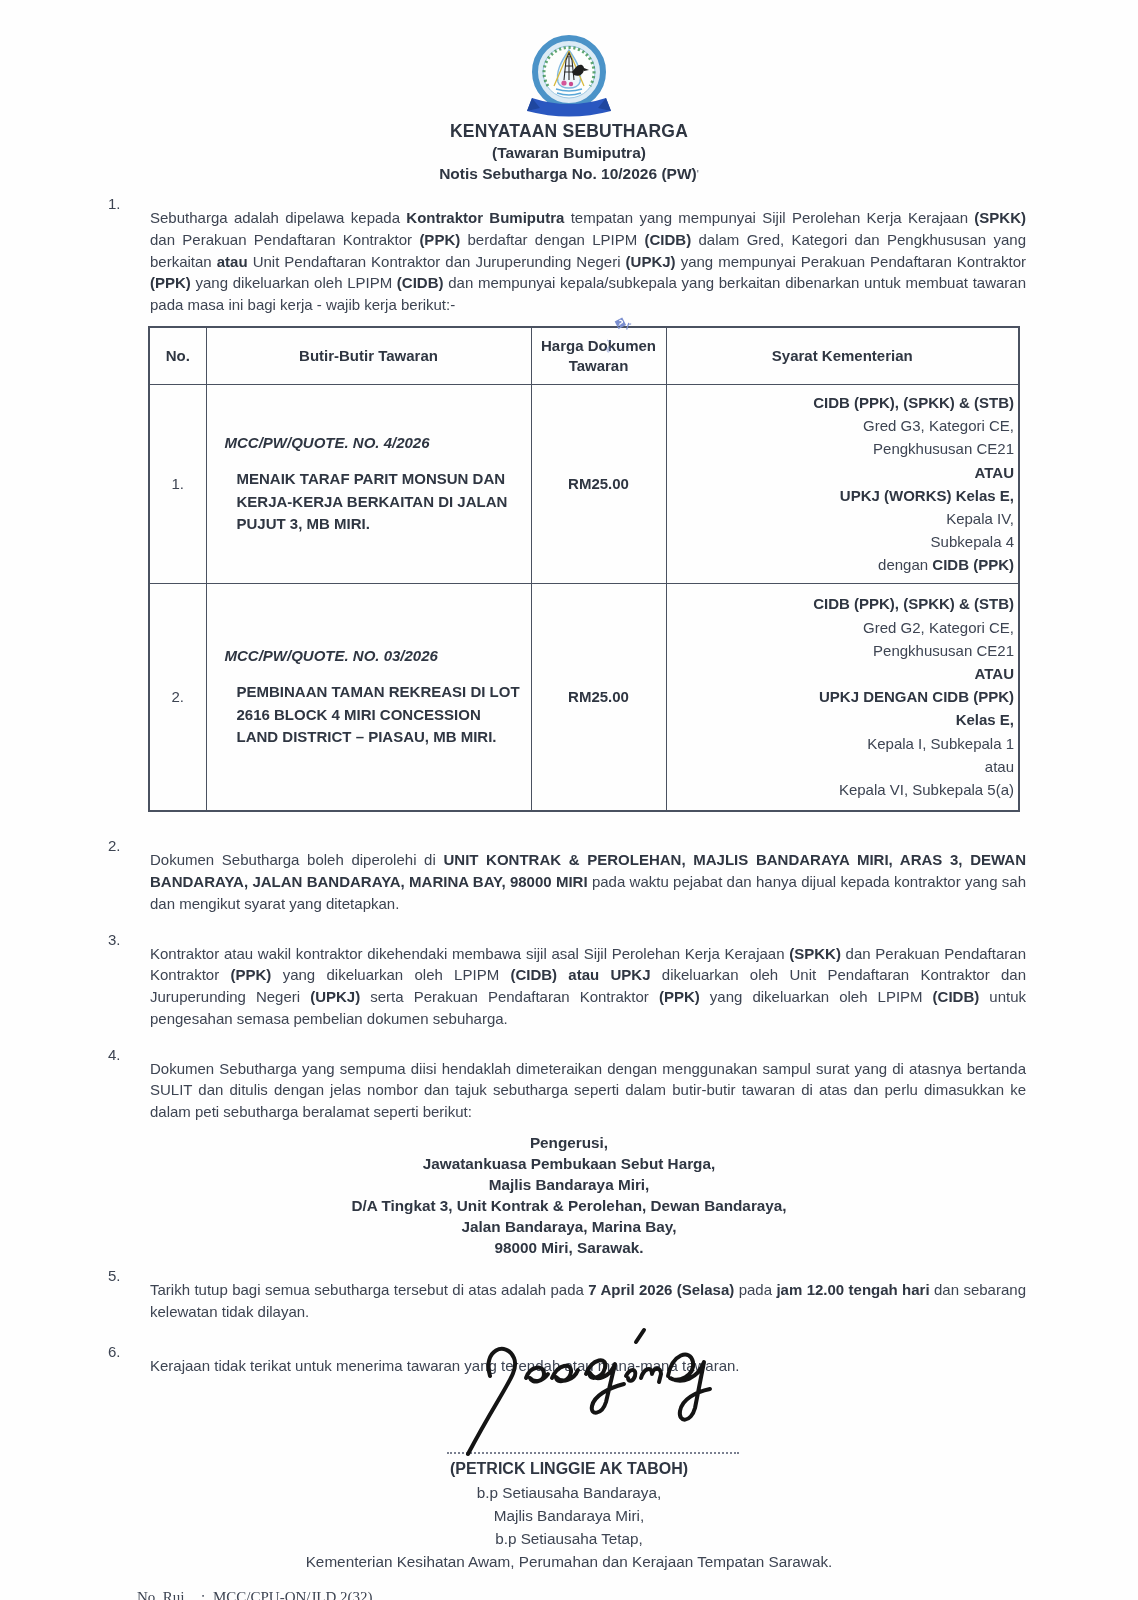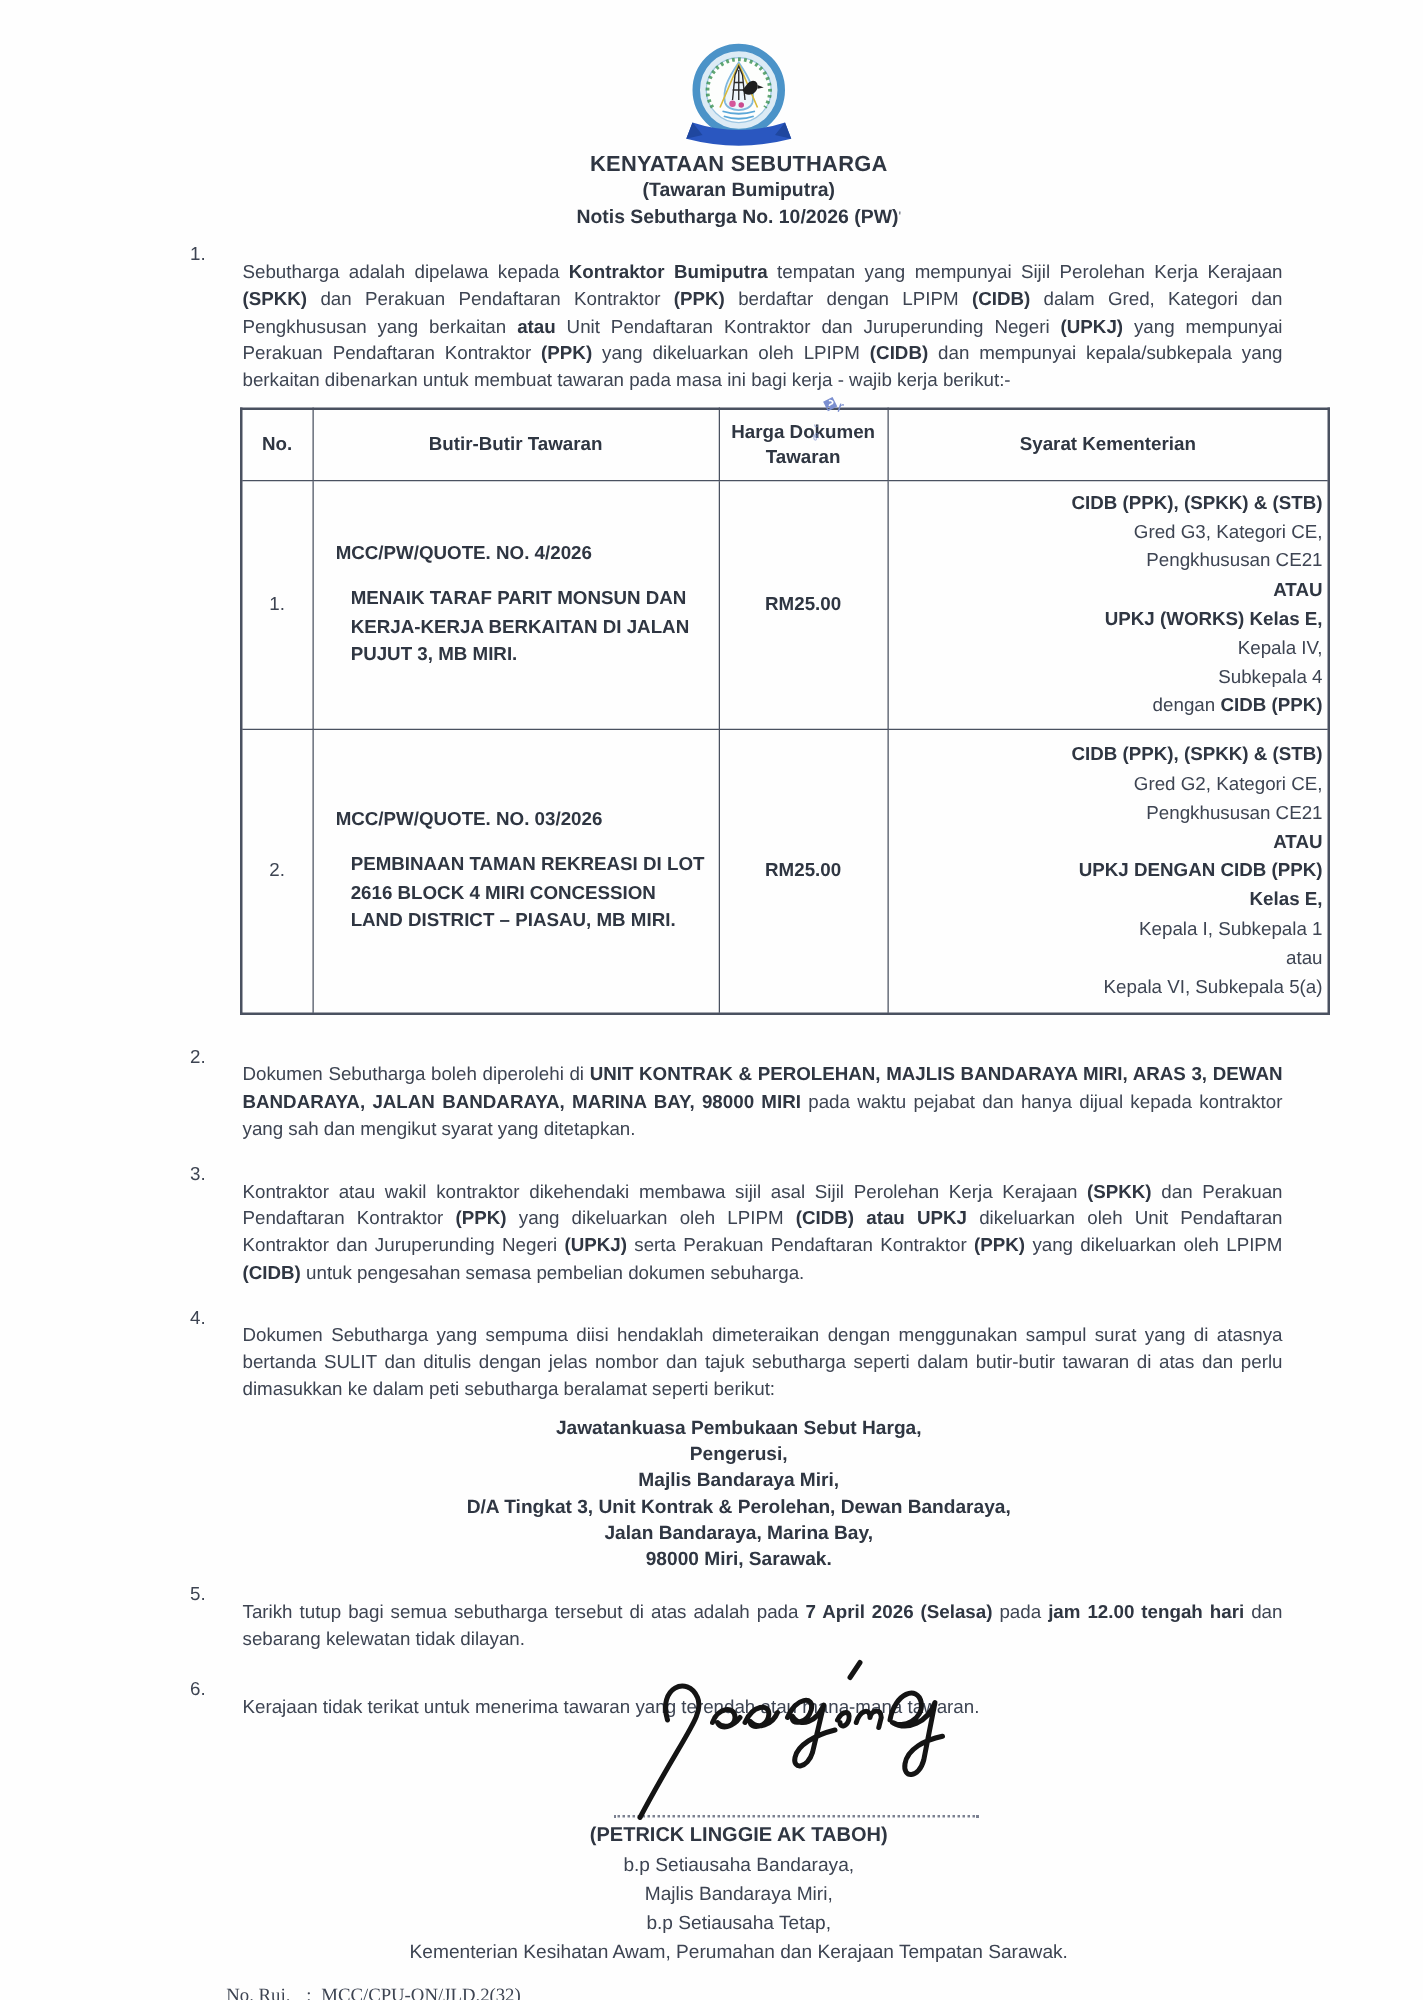--- a/index.html
+++ b/index.html
@@ -14,21 +14,20 @@
   *{margin:0;padding:0;box-sizing:border-box;}
   html,body{background:#ffffff;}
   .page{
     position:relative;
     width:1138px;height:1600px;
     background:#fefefe;
     font-family:"Liberation Sans", sans-serif;
     color:var(--ink);
     font-size:15px;
     overflow:hidden;
-    padding-left:44px;
   }
   .b{font-weight:bold;color:var(--ink-bold);}
   
   .hdr{text-align:center;padding-top:34px;}
   .logo{display:block;margin:0 auto 2px auto;}
   .title{font-size:17.5px;font-weight:bold;color:var(--ink-bold);line-height:22px;letter-spacing:.2px;}
   .subtitle{font-size:15.5px;font-weight:bold;color:var(--ink-bold);line-height:21px;}
   .notice{font-size:15.5px;font-weight:bold;color:var(--ink-bold);line-height:22px;}
   .notice .artifact{font-weight:normal;font-size:11px;color:#5a6170;vertical-align:top;}
   
@@ -52,21 +51,21 @@
   }
   th,td{border:1.5px solid var(--border);vertical-align:middle;}
   table{border:2px solid var(--border);}
   th{font-size:15px;font-weight:bold;color:var(--ink-bold);text-align:center;line-height:20px;padding:8px 4px;}
   .col-no{width:57px;}
   .col-butir{width:325px;}
   .col-harga{width:135px;}
   .col-syarat{width:353px;}
   td.no-cell{text-align:center;}
   td.butir-cell{padding:10px 10px 10px 18px;}
-  .quote-no{font-weight:bold;color:var(--ink-bold);margin-bottom:15px;line-height:21px;}
+  .quote-no{font-weight:bold;color:var(--ink-bold);margin-bottom:15px;line-height:21px;font-style:italic;}
   .quote-title{font-weight:bold;color:var(--ink-bold);line-height:22.5px;margin-left:12px;}
   td.harga-cell{text-align:center;font-weight:bold;color:var(--ink-bold);}
   td.syarat-cell{text-align:right;line-height:23.2px;padding:6px 4px;}
   tr.row-1{height:190px;}
   tr.row-2{height:228px;}
   
   .address{margin-top:9px;text-align:center;font-weight:bold;color:var(--ink-bold);line-height:21px;font-size:15.3px;}
   
   .sig-block{position:relative;margin-top:6px;text-align:center;}
   .sig-svg{position:absolute;left:438px;top:-62px;pointer-events:none;}
@@ -180,22 +179,22 @@
   <div class="clause clause-3">
     <div class="cnum">3.</div>
     <div class="ctext"><span>Kontraktor atau wakil kontraktor dikehendaki membawa sijil asal Sijil Perolehan Kerja Kerajaan </span><span class="b">(SPKK)</span><span> dan Perakuan Pendaftaran Kontraktor </span><span class="b">(PPK)</span><span> yang dikeluarkan oleh LPIPM </span><span class="b">(CIDB) atau UPKJ</span><span> dikeluarkan oleh Unit Pendaftaran Kontraktor dan Juruperunding Negeri </span><span class="b">(UPKJ)</span><span> serta Perakuan Pendaftaran Kontraktor </span><span class="b">(PPK)</span><span> yang dikeluarkan oleh LPIPM </span><span class="b">(CIDB)</span><span> untuk pengesahan semasa pembelian dokumen sebuharga.</span></div>
   </div>
   <div class="clause clause-4">
     <div class="cnum">4.</div>
     <div class="ctext"><span>Dokumen Sebutharga yang sempuma diisi hendaklah dimeteraikan dengan menggunakan sampul surat yang di atasnya bertanda SULIT dan ditulis dengan jelas nombor dan tajuk sebutharga seperti dalam butir-butir tawaran di atas dan perlu dimasukkan ke dalam peti sebutharga beralamat seperti berikut:</span></div>
   </div>
 
   <div class="address">
+      <div>Pengerusi,</div>
       <div>Jawatankuasa Pembukaan Sebut Harga,</div>
-      <div>Pengerusi,</div>
       <div>Majlis Bandaraya Miri,</div>
       <div>D/A Tingkat 3, Unit Kontrak &amp; Perolehan, Dewan Bandaraya,</div>
       <div>Jalan Bandaraya, Marina Bay,</div>
       <div>98000 Miri, Sarawak.</div>
     </div>
 
   <div class="clause clause-5">
     <div class="cnum">5.</div>
     <div class="ctext"><span>Tarikh tutup bagi semua sebutharga tersebut di atas adalah pada </span><span class="b">7 April 2026 (Selasa)</span><span> pada </span><span class="b">jam 12.00 tengah hari</span><span> dan sebarang kelewatan tidak dilayan.</span></div>
   </div>

